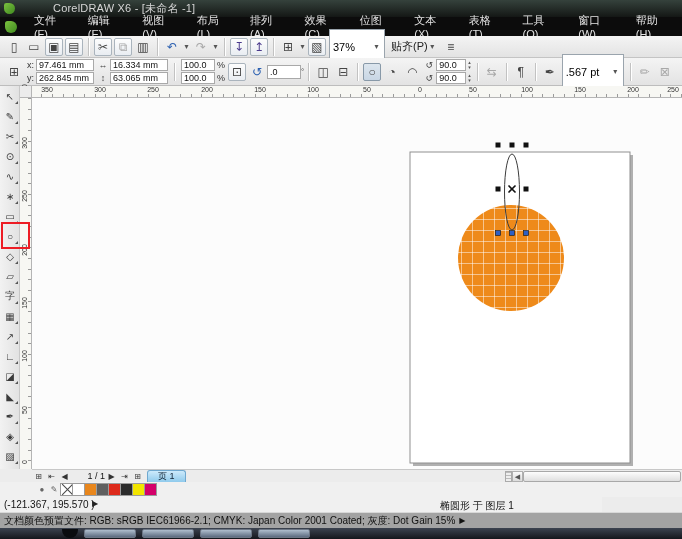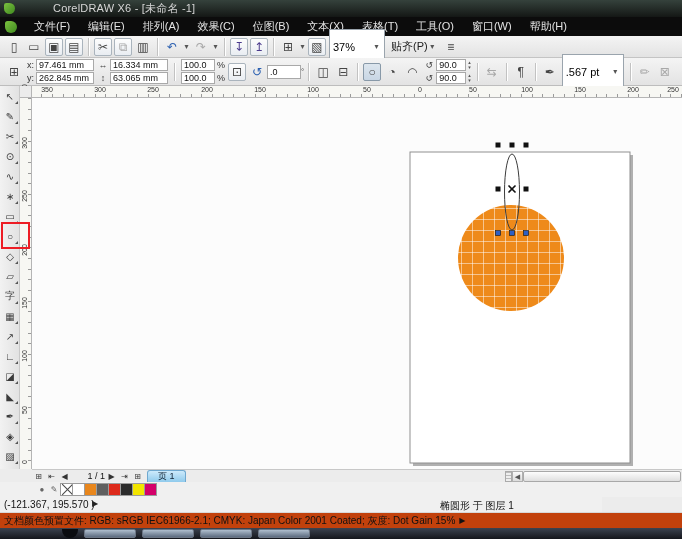--- a/index.html
+++ b/index.html
@@ -107,21 +107,21 @@
     width:15px; height:1px; background:#444; }
   .swatch.nocolor::before { transform:rotate(45deg); }
   .swatch.nocolor::after { transform:rotate(-45deg); }
 
   
   .status1 { position:absolute; left:0; top:497px; width:602px; height:15px; background:#f0f0f0;
     font-size:10px; color:#111; }
   .coords { position:absolute; left:4px; top:2px; }
   .coords-arrow { position:absolute; left:92px; top:2px; font-size:8px; color:#222; }
   .objinfo { position:absolute; left:440px; top:2px; }
-  .status2 { position:absolute; left:0; top:512px; width:682px; height:16px; background:#c2410c;
+  .status2 { position:absolute; left:0; top:512px; width:682px; height:16px; background:#a3a3a3;
     border-top:1px solid #d8d8d8; font-size:10px; color:#111; display:flex; align-items:center;
     padding-left:4px; gap:4px; }
   .status2 .arrow { font-size:8px; }
 
   
   .taskbar { position:absolute; left:0; top:528px; width:682px; height:11px;
     background:linear-gradient(#3c4350,#14161c); display:flex; align-items:flex-start; gap:6px;
     padding-left:62px; }
   .taskbtn { width:52px; height:9px; margin-top:1px; border:1px solid #6c7685; border-radius:2px;
     background:linear-gradient(#aebdcd,#5d6c80); }
@@ -134,20 +134,22 @@
 
   <div class="titlebar">
     <div class="applogo"></div>
     <div class="titletext">CorelDRAW X6 - [未命名 -1]</div>
   </div>
 
   <div class="menubar">
     <div class="applogo"></div>
     <div class="menuitem">文件(F)</div>
     <div class="menuitem">编辑(E)</div>
+    <div class="menuitem">视图(V)</div>
+    <div class="menuitem">布局(L)</div>
     <div class="menuitem">排列(A)</div>
     <div class="menuitem">效果(C)</div>
     <div class="menuitem">位图(B)</div>
     <div class="menuitem">文本(X)</div>
     <div class="menuitem">表格(T)</div>
     <div class="menuitem">工具(O)</div>
     <div class="menuitem">窗口(W)</div>
     <div class="menuitem">帮助(H)</div>
   </div>
 

